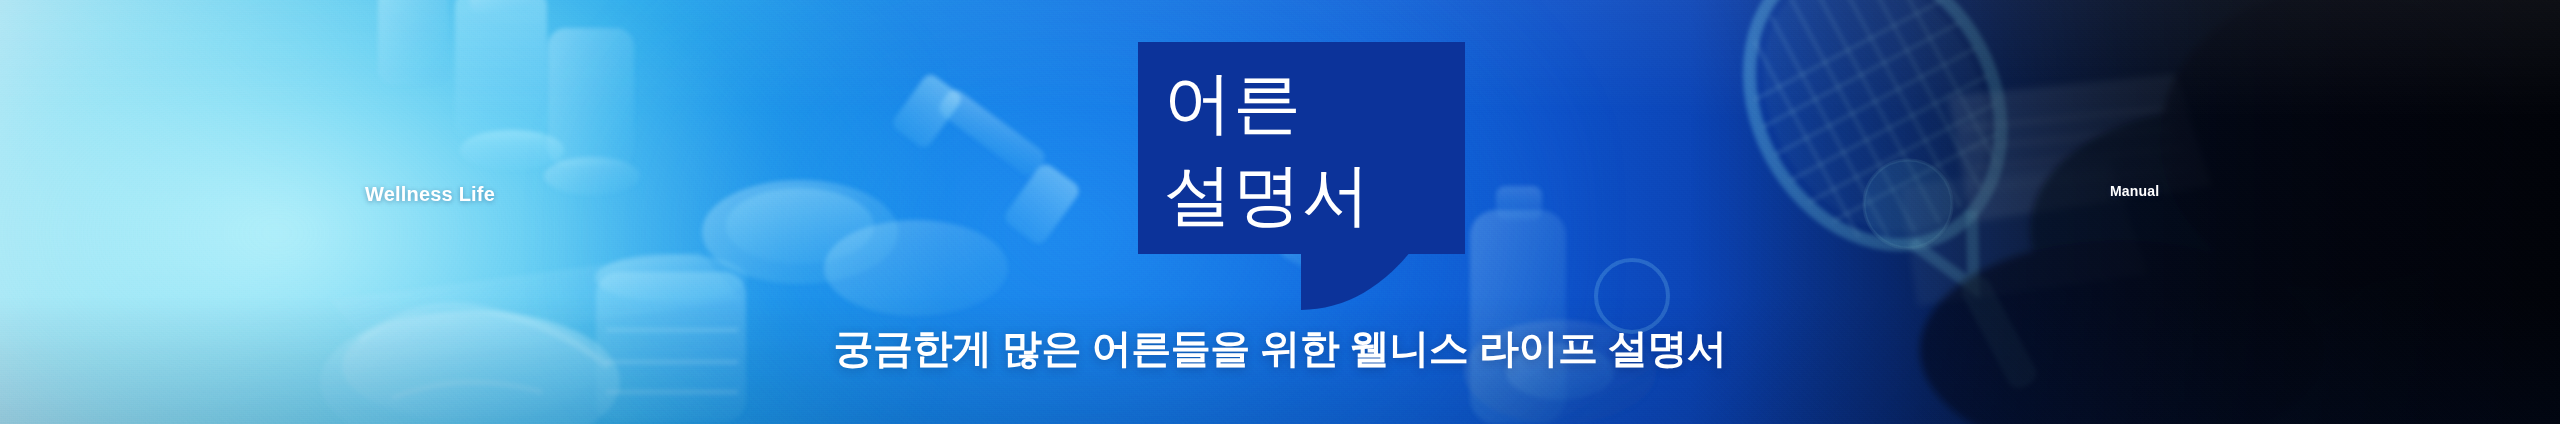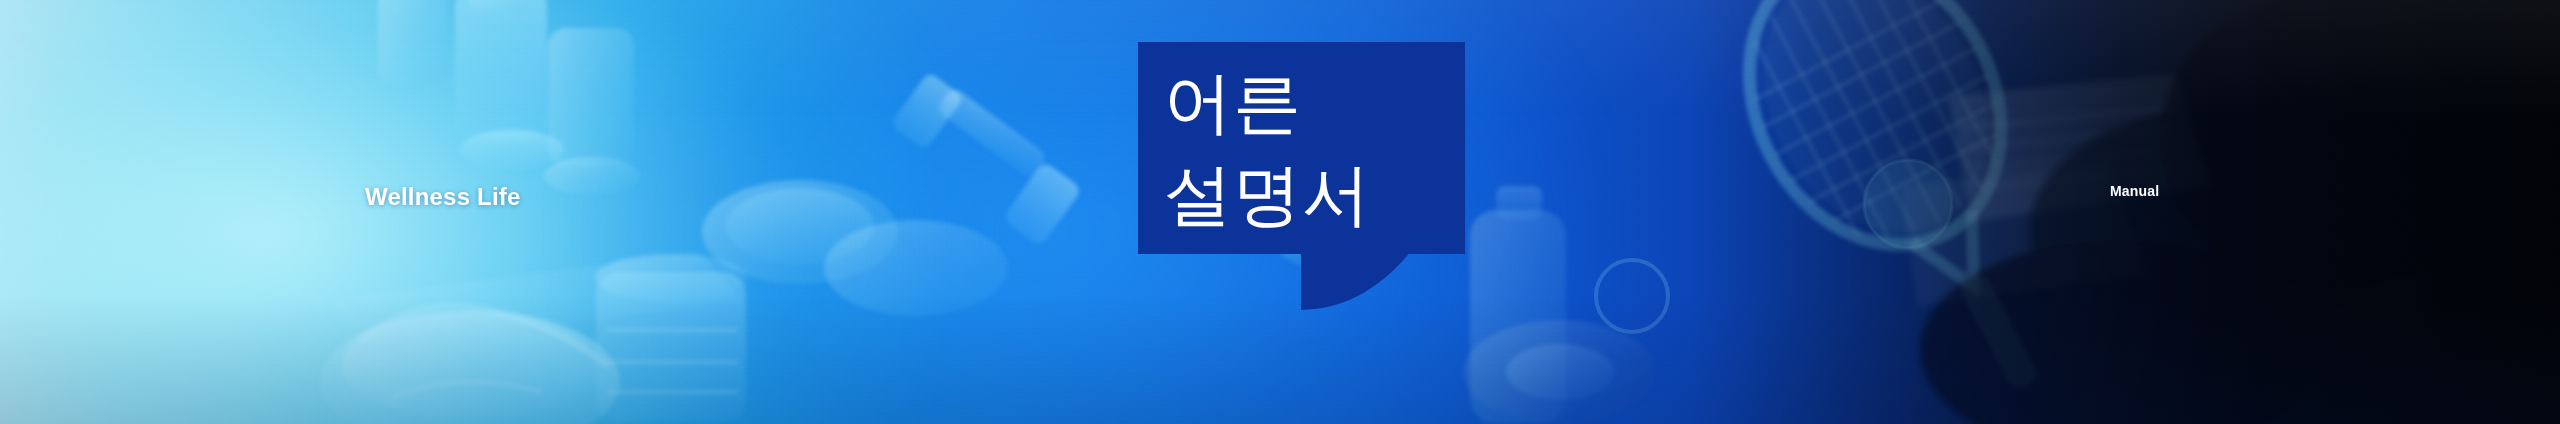--- a/index.html
+++ b/index.html
@@ -92,21 +92,21 @@
       repeating-linear-gradient(90deg, rgba(255,255,255,.03) 0 1px, rgba(0,0,0,.03) 1px 2px),
       repeating-linear-gradient(45deg, rgba(255,255,255,.022) 0 2px, rgba(0,0,0,.022) 2px 4px);
     mix-blend-mode:overlay;
     pointer-events:none;
   }
 
   
   .eyebrow {
     position:absolute;
     color:#ffffff;
-    font-size:24px;
+    font-size:20px;
     font-weight:600;
     letter-spacing:.2px;
     white-space:nowrap;
     text-shadow:0 1px 5px rgba(0,30,80,.35);
   }
   #eyebrow-left  { left:365px; top:183px; }
   #eyebrow-right { left:2110px; top:183px; font-size:14px; }
 
   
   .bubble-wrap {
@@ -286,14 +286,17 @@
 
   <div class="eyebrow" id="eyebrow-right">Manual</div>
 
   <div class="bubble-wrap">
     <div class="bubble-box"></div>
     <div class="bubble-tail"></div>
     <div class="bubble-title">어른
 설명서</div>
   </div>
 
+  <div class="subtitle">
+    <span class="lead">궁금한게 많은 어른들을 위한 </span><span class="strong">웰니스 라이프 설명서</span>
+  </div>
 
 </div>
 
 </body></html>

